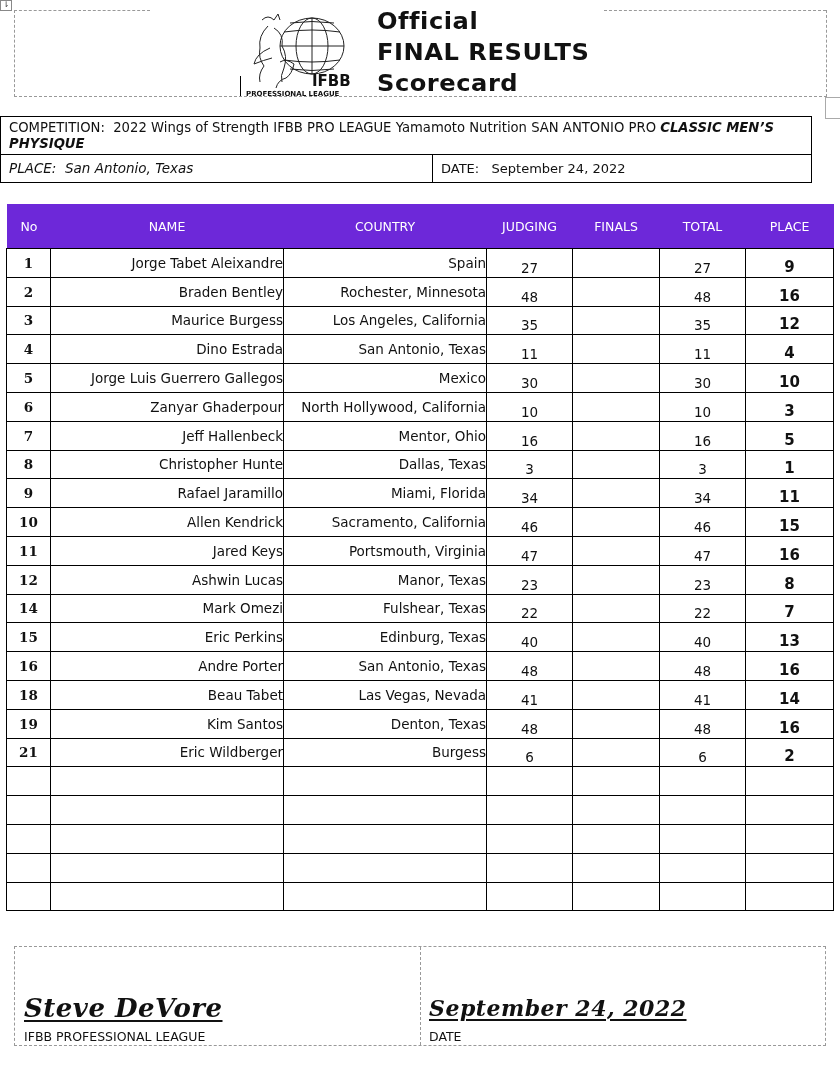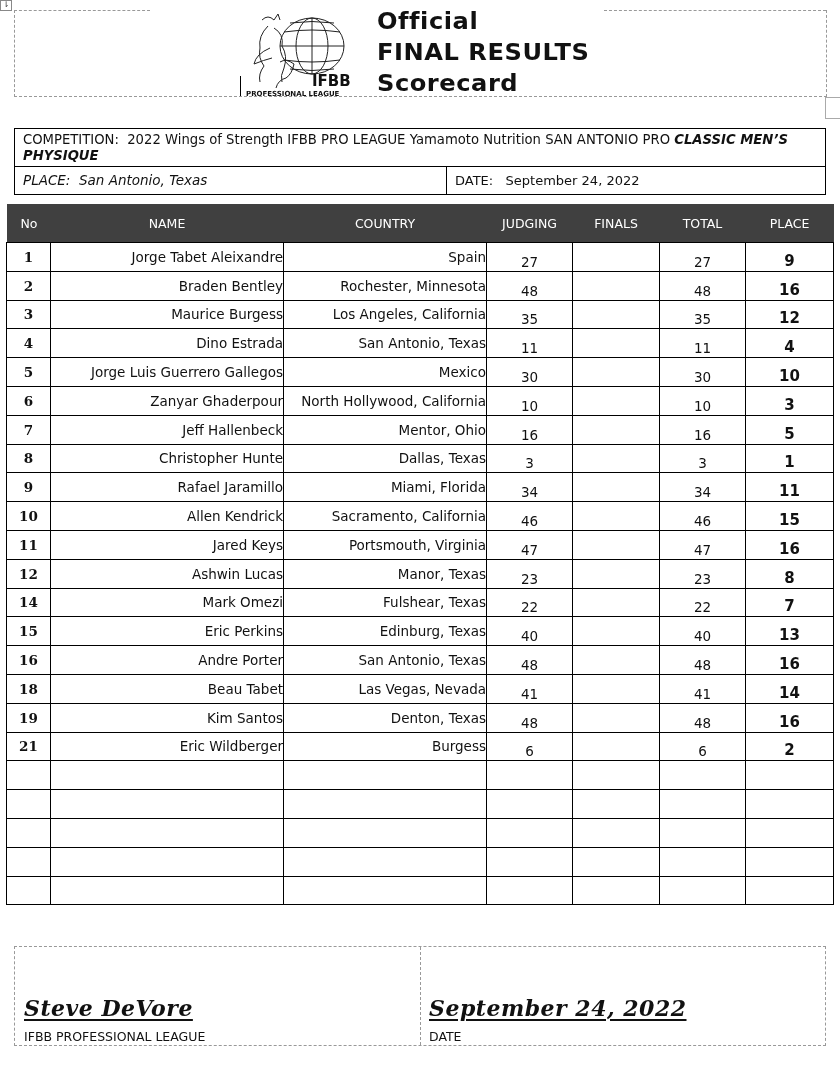--- a/index.html
+++ b/index.html
@@ -6,36 +6,36 @@
   body { width:840px; height:1072px; position:relative; overflow:hidden; font-family:"DejaVu Sans", sans-serif; color:#111; }
   .anchor-mark { position:absolute; left:0; top:0; width:10px; height:9px; border:1px solid #888; font-size:8px; line-height:8px; text-align:center; color:#333; }
   .header-box { position:absolute; left:14px; top:10px; width:811px; height:86px; border:1px dashed #999; border-top:none; }
   .header-top-l { position:absolute; left:14px; top:10px; width:136px; border-top:1px dashed #999; }
   .header-top-r { position:absolute; left:604px; top:10px; width:222px; border-top:1px dashed #999; }
   .side-mark { position:absolute; left:825px; top:97px; width:14px; height:20px; border:1px solid #aaa; border-right:none; }
   .logo { position:absolute; left:240px; top:8px; width:134px; height:90px; }
   .logo-line { position:absolute; left:148px; top:76px; height:20px; border-left:1px solid #000; }
   .title-block { position:absolute; left:377px; top:6px; font-family:"DejaVu Sans", sans-serif; font-weight:bold; font-size:23px; line-height:31px; letter-spacing:0.5px; transform:scaleX(1.05); transform-origin:left; color:#111; }
   .title-block div { white-space:nowrap; }
-  .info-box { position:absolute; left:14px; top:116px; width:810px; height:65px; border:1px solid #000;margin-top:12px; }
+  .info-box { position:absolute; left:0; top:116px; width:810px; height:65px; border:1px solid #000; }
   .info-row1 { position:absolute; left:0; top:0; width:810px; height:38px; border-bottom:1px solid #000; padding:3px 8px; box-sizing:border-box; font-size:13.2px; line-height:16px; }
   .info-row1 .em { font-weight:bold; font-style:italic; }
   .info-place { position:absolute; left:0; top:38px; width:432px; height:27px; border-right:1px solid #000; padding-left:8px; box-sizing:border-box; font-size:13.5px; line-height:27px;font-style:italic; }
   .info-date { position:absolute; left:432px; top:38px; width:378px; height:27px; padding-left:8px; box-sizing:border-box; font-size:13px; line-height:27px; }
   table.results { position:absolute; left:6px; top:204px; border-collapse:collapse; table-layout:fixed; width:827px; font-size:13.5px; }
-  table.results th { background:#404040; color:#fff; font-weight:normal; font-size:12.5px; height:38px; padding:0; text-align:center; border:none; }
+  table.results th { background:#6d28d9; color:#fff; font-weight:normal; font-size:12.5px; height:44px; padding:0; text-align:center; border:none; }
   table.results th.no-h { text-align:left; padding-left:14px; }
   table.results td { border:1px solid #000; height:26.8px; padding:0; white-space:nowrap; overflow:hidden; }
   td.c-no { text-align:center; font-weight:bold; font-family:"DejaVu Serif", serif; font-size:13.5px; }
   td.c-name, td.c-country { padding-left:8px !important;text-align:right; }
   td.c-num { text-align:center; vertical-align:bottom; padding-bottom:1px !important; }
   td.c-place { text-align:center; font-weight:bold; font-size:15px; vertical-align:bottom; padding-bottom:1px !important; }
   .sig-box { position:absolute; left:14px; top:946px; width:810px; height:98px; border:1px dashed #999; }
   .sig-divider { position:absolute; left:405px; top:0; height:98px; border-left:1px dashed #999; }
-  .sig-name { position:absolute; left:9px; top:48px; font-family:"DejaVu Serif", serif; font-style:italic; font-weight:bold; font-size:22px; line-height:26px; text-decoration:underline; text-decoration-thickness:2px; text-underline-offset:3px; letter-spacing:0.5px; }
+  .sig-name { position:absolute; left:9px; top:48px; font-family:"DejaVu Serif", serif; font-style:italic; font-weight:bold; font-size:26px; line-height:26px; text-decoration:underline; text-decoration-thickness:2px; text-underline-offset:3px; letter-spacing:0.5px; }
   .sig-date { position:absolute; left:414px; top:48px; font-family:"DejaVu Serif", serif; font-style:italic; font-weight:bold; font-size:22px; line-height:26px; text-decoration:underline; text-decoration-thickness:2px; text-underline-offset:3px; letter-spacing:0.5px; }
   .sig-label-l { position:absolute; left:9px; top:82px; font-size:12.5px; line-height:16px; }
   .sig-label-r { position:absolute; left:414px; top:82px; font-size:12.5px; line-height:16px; }
 </style>
 </head>
 <body>
 
 <div class="anchor-mark">⇂</div>
 
 <div class="header-top-l"></div>

